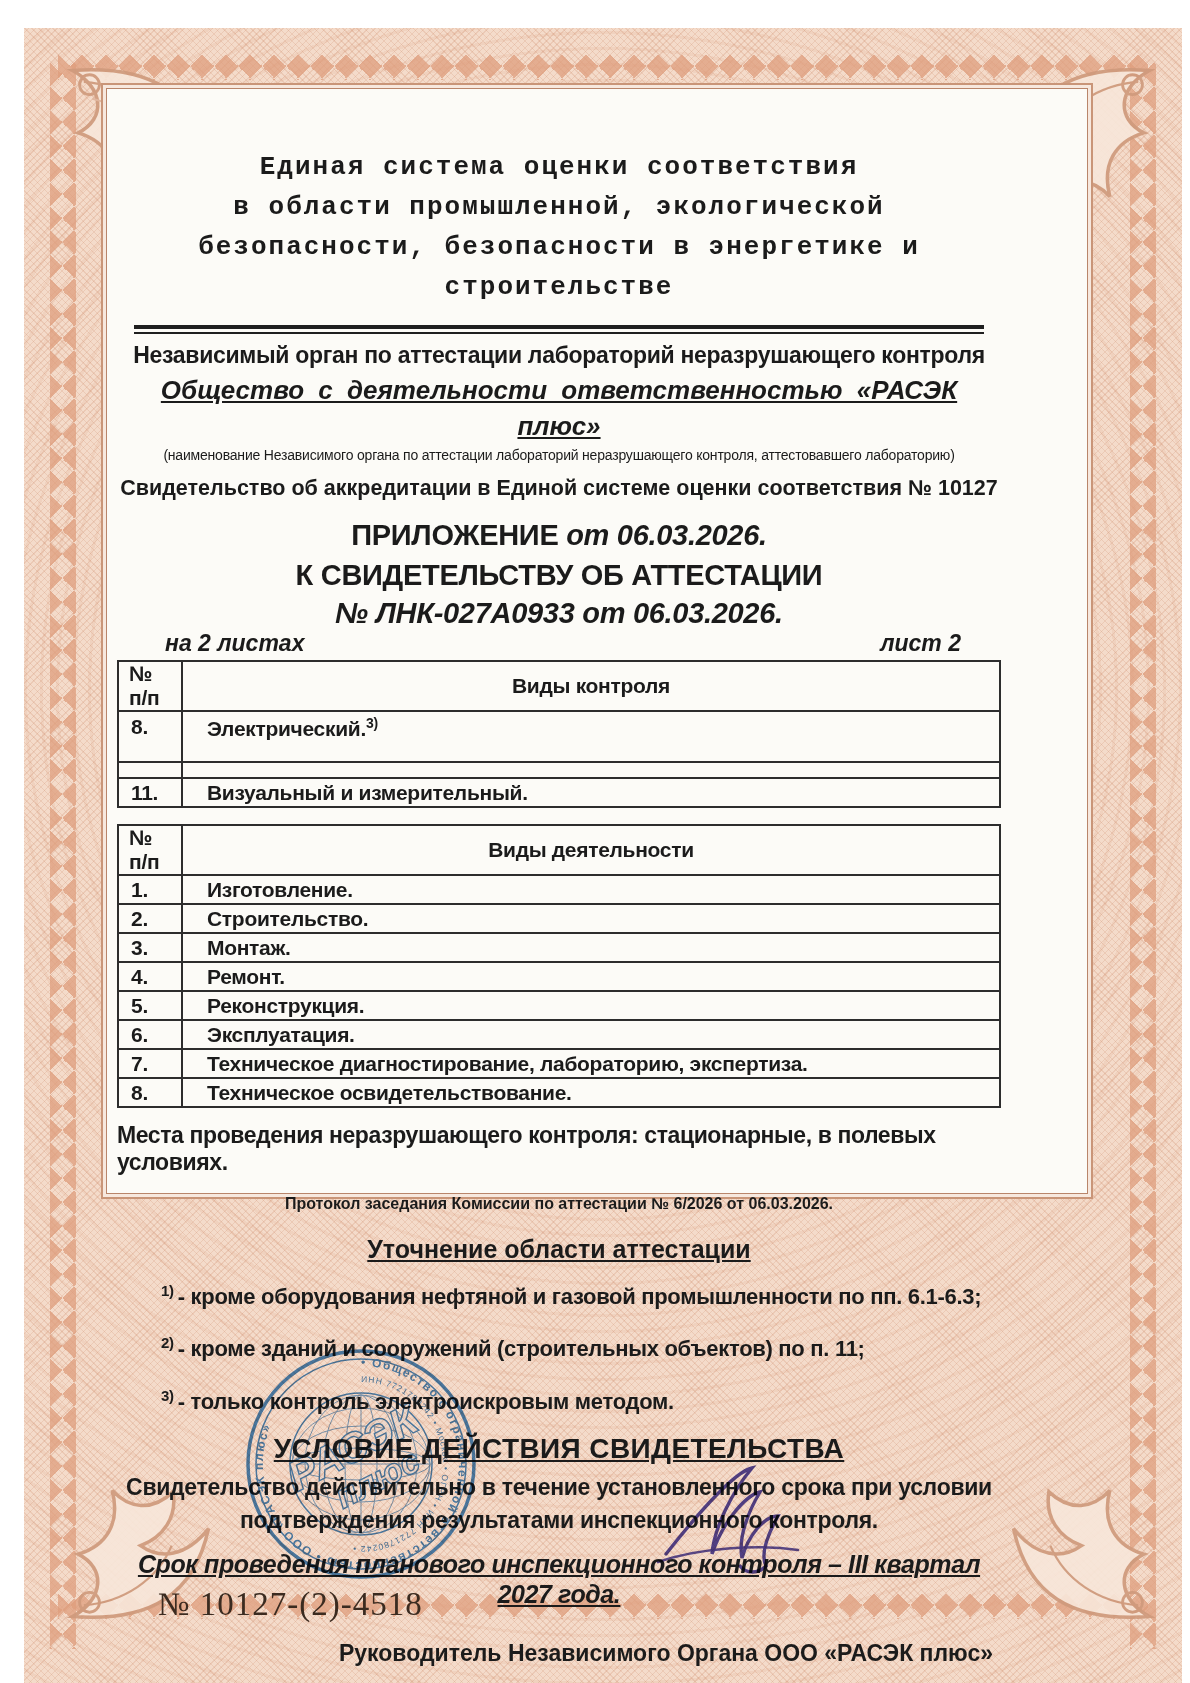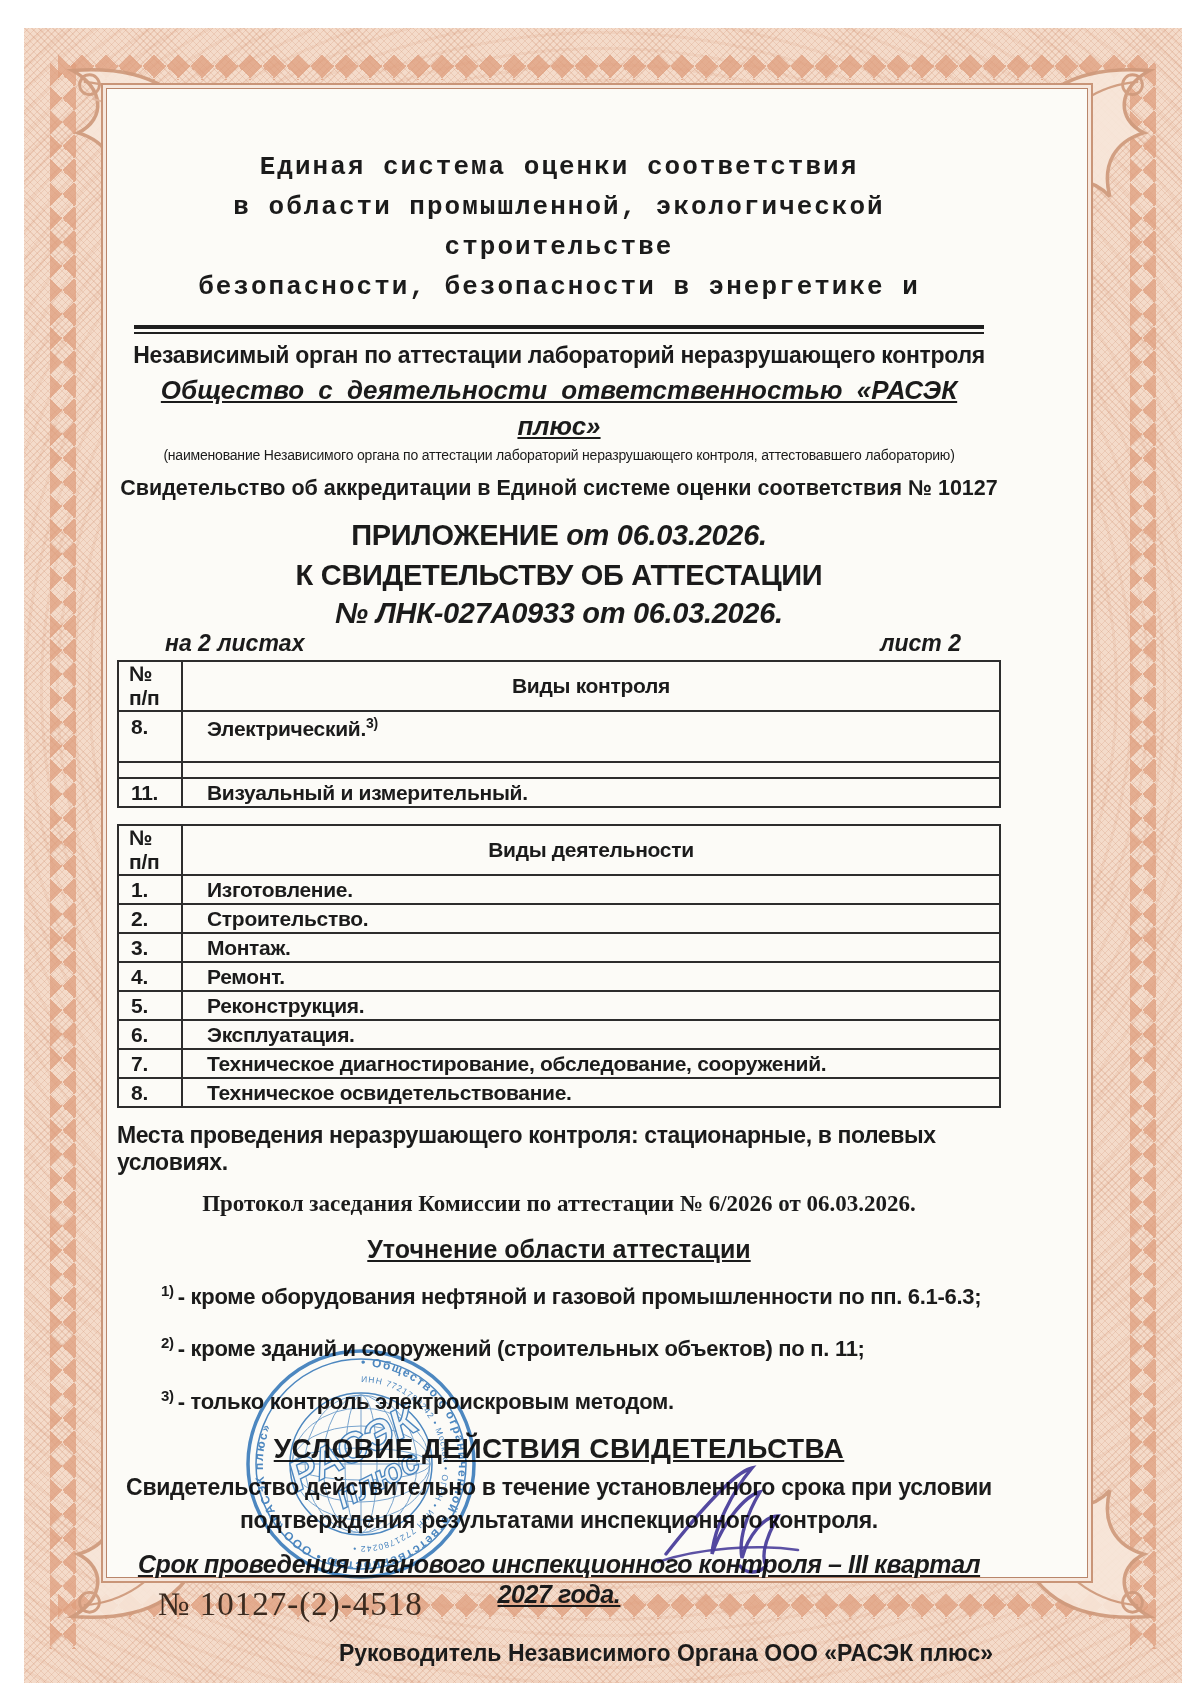--- a/index.html
+++ b/index.html
@@ -23,21 +23,21 @@
   .band.bottom{left:34px;right:34px;bottom:64px;height:26px;}
   .band.left{top:34px;bottom:34px;left:26px;width:26px;}
   .band.right{top:34px;bottom:34px;right:26px;width:26px;}
   .corner{position:absolute;width:170px;height:170px;opacity:.9;}
   .corner.tl{top:34px;left:40px;}
   .corner.tr{top:34px;right:24px;transform:scaleX(-1);}
   .corner.bl{bottom:58px;left:40px;transform:scaleY(-1);}
   .corner.br{bottom:58px;right:24px;transform:scale(-1,-1);}
   
   .content{
-    position:absolute;left:106px;top:88px;width:982px;height:1490px;
+    position:absolute;left:106px;top:88px;width:982px;height:1106px;
     background:#fcfbf7;border:1px solid #b9856a;
     box-shadow:0 0 0 3px #f7e8de, 0 0 0 5px #c99578;
     box-sizing:border-box;
   }
   .inner{padding:0 86px 0 10px;}
   .center{text-align:center;}
   
   .title{margin-top:58px;font-family:"Liberation Mono","DejaVu Sans Mono",monospace;
     font-weight:bold;font-size:26px;line-height:40px;letter-spacing:2px;text-align:center;}
   .rule{margin:18px auto 0 auto;width:850px;height:3px;border-top:4px solid #1f1f1f;border-bottom:2px solid #1f1f1f;}
@@ -55,21 +55,21 @@
   table.t2{margin-top:16px;}
   th,td{border:2px solid #2d2d2d;font-size:21px;font-weight:bold;letter-spacing:-0.3px;padding:0 6px;}
   th{height:30px;} 
   td{height:27px;padding-left:24px;}
   col.num{width:64px;}
   td.num{padding-left:12px;}
   tr.tall td{height:46px;vertical-align:top;padding-top:3px;}
   tr.spacer td{height:14px;padding:0;}
   sup{font-size:14px;}
   .places{margin-top:14px;font-size:23px;font-weight:bold;line-height:27px;letter-spacing:-0.4px;}
-  .protocol{margin-top:14px;font-size:23px;font-weight:bold;line-height:27px;font-family:Liberation Serif, serif;}
+  .protocol{margin-top:14px;font-size:16px;font-weight:bold;line-height:27px;}
   .clar-title{margin-top:18px;font-size:25px;font-weight:bold;line-height:29px;text-decoration:underline;}
   .fns{margin-top:12px;padding-left:44px;}
   .fn{font-size:22px;font-weight:bold;line-height:30px;margin-bottom:16px;letter-spacing:-0.3px;}
   .fn sup{font-size:15px;margin-right:4px;}
   .cond-title{margin-top:10px;font-size:28px;font-weight:bold;line-height:32px;text-decoration:underline;letter-spacing:.4px;}
   .cond-text{margin-top:6px;font-size:23px;font-weight:bold;line-height:33px;letter-spacing:-0.3px;}
   .deadline{margin-top:12px;font-size:25px;font-weight:bold;font-style:italic;line-height:30px;
     text-decoration:underline;text-align:center;letter-spacing:-0.4px;}
   .head-line{margin-top:30px;text-align:right;font-size:23px;font-weight:bold;line-height:28px;padding-right:8px;}
   .sig-row{margin-top:48px;display:flex;align-items:flex-end;justify-content:space-between;
@@ -112,22 +112,22 @@
     <circle cx="18" cy="16" r="7" fill="none" stroke="#cf9a7c" stroke-width="2"></circle>
   </svg>
 </div>
 
 <div class="content">
   <div class="inner">
 
     <div class="title">
       <div>Единая система оценки соответствия</div>
       <div>в области промышленной, экологической</div>
+      <div>безопасности, безопасности в энергетике и</div>
       <div>строительстве</div>
-      <div>безопасности, безопасности в энергетике и</div>
     </div>
 
     <div class="rule"></div>
 
     <div class="org-label center">Независимый орган по аттестации лабораторий неразрушающего контроля</div>
     <div class="org-name center">Общество с деятельности ответственностью «РАСЭК плюс»</div>
     <div class="org-note center">(наименование Независимого органа по аттестации лабораторий неразрушающего контроля, аттестовавшего лабораторию)</div>
     <div class="accred center">Свидетельство об аккредитации в Единой системе оценки соответствия № 10127</div>
 
     <div class="apx apx1 center"><span>ПРИЛОЖЕНИЕ</span><span class="it"> от 06.03.2026.</span></div>
@@ -193,21 +193,21 @@
       <tr>
             <td class="num">5.</td>
             <td>Реконструкция.</td>
           </tr>
       <tr>
             <td class="num">6.</td>
             <td>Эксплуатация.</td>
           </tr>
       <tr>
             <td class="num">7.</td>
-            <td>Техническое диагностирование, обследование, сооружений.</td>
+            <td>Техническое диагностирование, лабораторию, экспертиза.</td>
           </tr>
       <tr>
             <td class="num">8.</td>
             <td>Техническое освидетельствование.</td>
           </tr>
     </tbody>
       </table>
 
     <div class="places">Места проведения неразрушающего контроля: стационарные, в полевых условиях.</div>
     <div class="protocol center">Протокол заседания Комиссии по аттестации № 6/2026 от 06.03.2026.</div>

